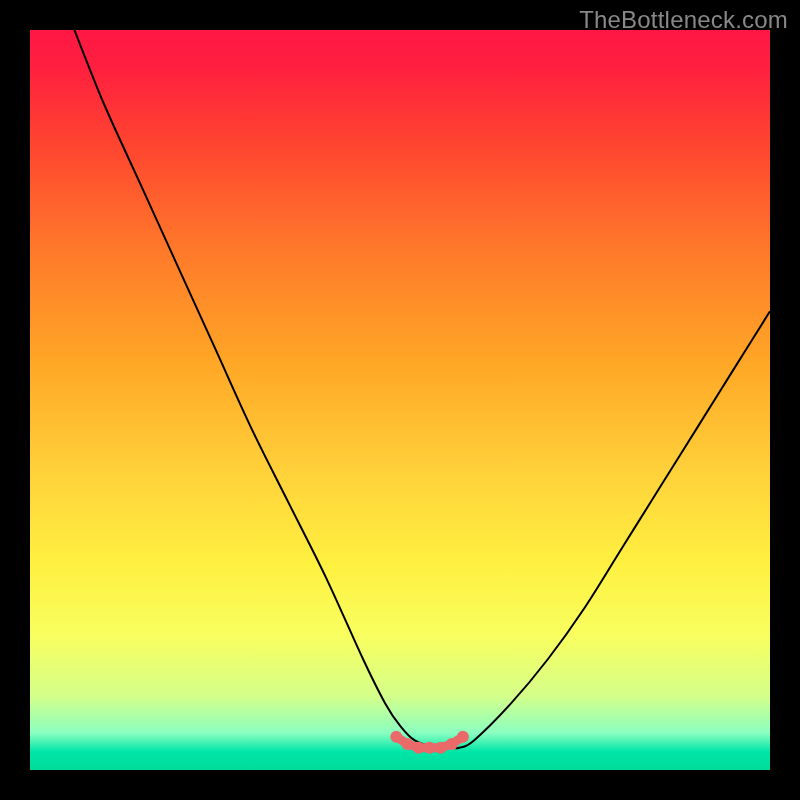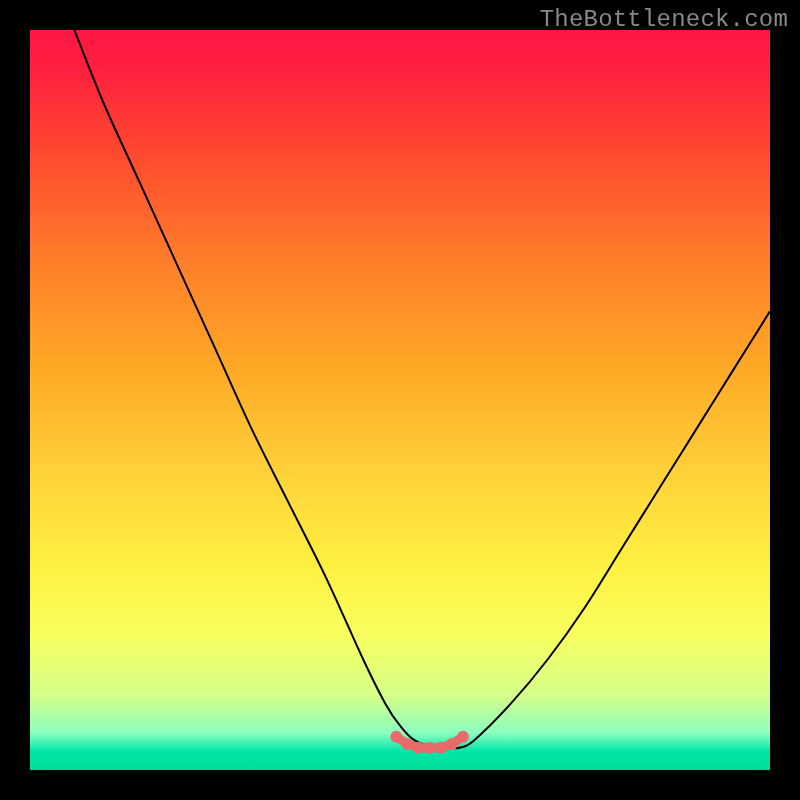--- a/index.html
+++ b/index.html
@@ -24,21 +24,21 @@
     top: 30px;
     width: 740px;
     height: 740px;
     overflow: hidden;
   }
   .watermark {
     position: absolute;
     top: 6px;
     right: 12px;
     color: #888;
-    font-family: Liberation Mono, monospace;
+    font-family: Liberation Sans, sans-serif;
     font-size: 24px;
     letter-spacing: 0.2px;
     user-select: none;
   }
   svg { display: block; }
 </style>
 </head>
 <body>
 
 <div class="frame">

